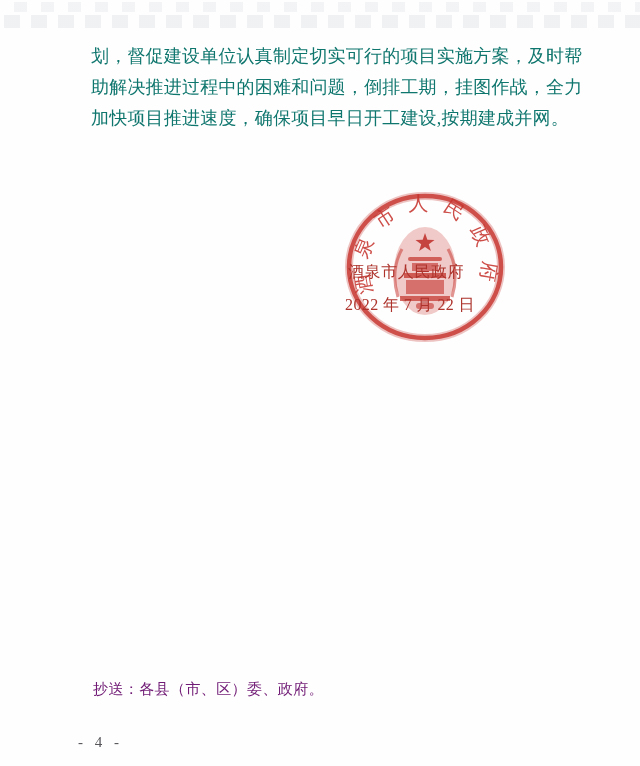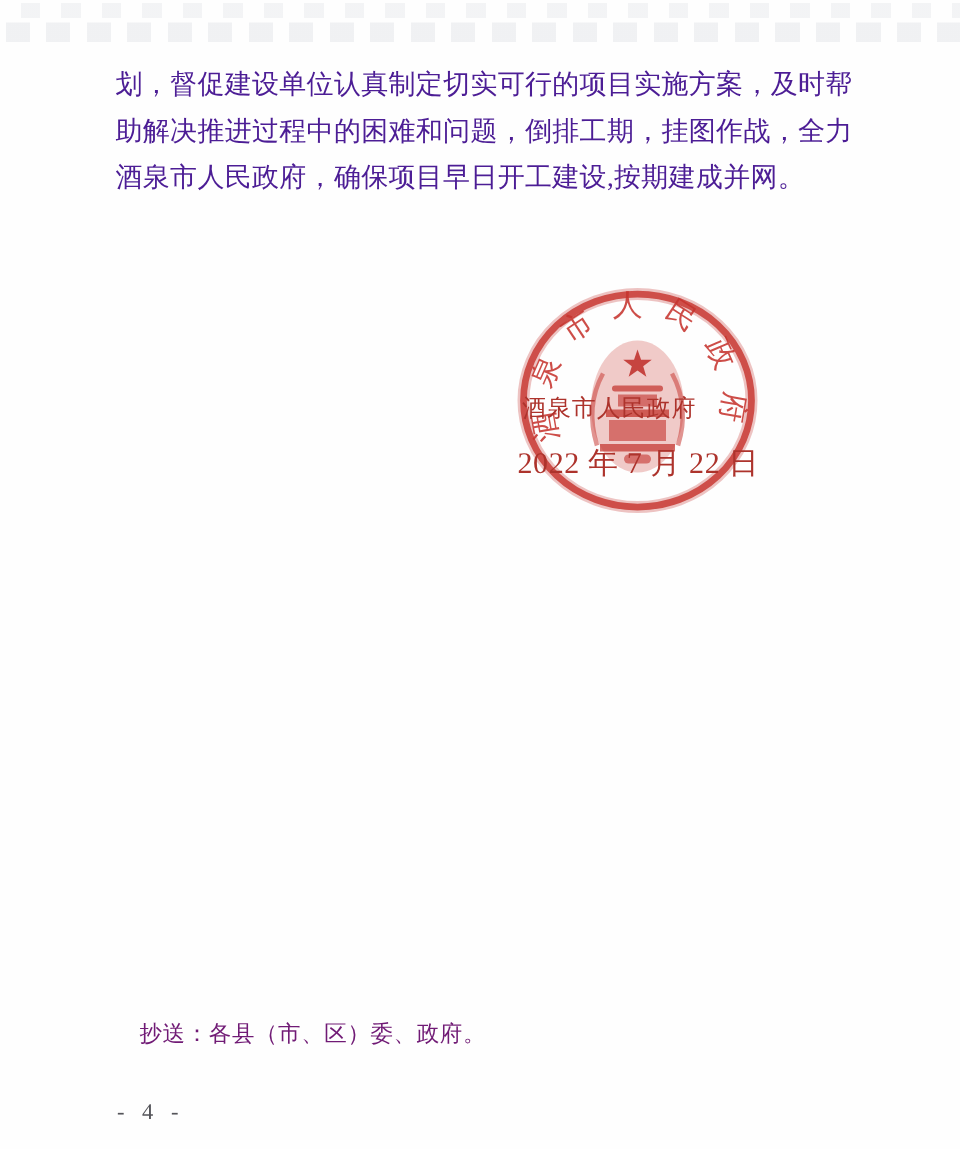--- a/index.html
+++ b/index.html
@@ -29,23 +29,23 @@
   }
   .top-pattern .row2 {
     position: absolute; left: 4px; top: 15px; right: 0; height: 13px;
     background: repeating-linear-gradient(90deg,
       rgba(185,190,200,0.20) 0 16px, transparent 16px 27px);
   }
 
   
   .body-text {
     position: absolute;
-    left: 77px; top: 41px;
+    left: 91px; top: 41px;
     width: 494px;
-    color: #4c1d95;
+    color: #0f766e;
     font-size: 18px;
     line-height: 31px;
     letter-spacing: 0.2px;
     white-space: nowrap;
   }
   .body-text .line { height: 31px; }
   .body-text .closing {
     padding-left: 35px;
     margin-top: 2px;
   }
@@ -62,21 +62,21 @@
     position: absolute;
     left: 348px; top: 262px;
     font-size: 16px;
     letter-spacing: 0.6px;
     color: #ad332c;
     white-space: nowrap;
   }
   .sig-date {
     position: absolute;
     left: 345px; top: 295px;
-    font-size: 20px;
+    font-size: 16px;
     letter-spacing: 0.4px;
     color: #ad332c;
     white-space: nowrap;
   }
 
   
   .cc-line {
     position: absolute;
     left: 93px; top: 680px;
     font-size: 15px;
@@ -99,21 +99,21 @@
 <div class="page">
 
   <div class="top-pattern">
     <div class="row1"></div>
     <div class="row2"></div>
   </div>
 
   <div class="body-text">
     <div class="line">划，督促建设单位认真制定切实可行的项目实施方案，及时帮</div>
     <div class="line">助解决推进过程中的困难和问题，倒排工期，挂图作战，全力</div>
-    <div class="line">酒泉市人民政府，确保项目早日开工建设,按期建成并网。</div>
+    <div class="line">加快项目推进速度，确保项目早日开工建设,按期建成并网。</div>
   </div>
 
   <div class="seal-wrap">
     <svg width="180" height="168" viewBox="0 0 180 168">
 
       <ellipse cx="89" cy="81" rx="76" ry="71" fill="none" stroke="rgba(200,60,55,0.30)" stroke-width="8"></ellipse>
 
       <ellipse cx="89" cy="81" rx="76" ry="71" fill="none" stroke="rgba(201,62,56,0.88)" stroke-width="4.5"></ellipse>
 
       <defs>

